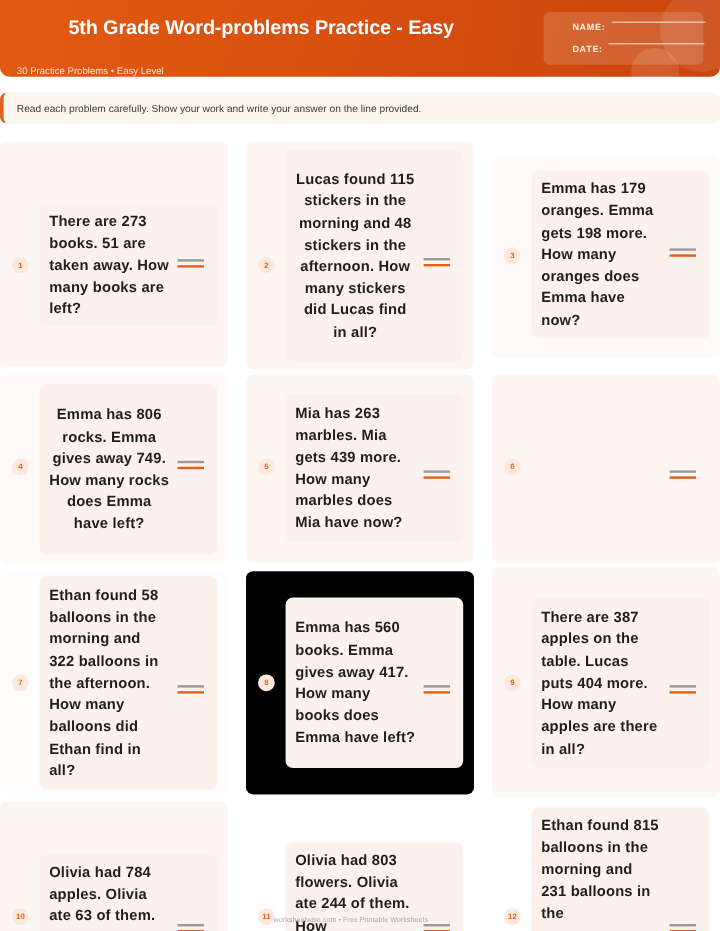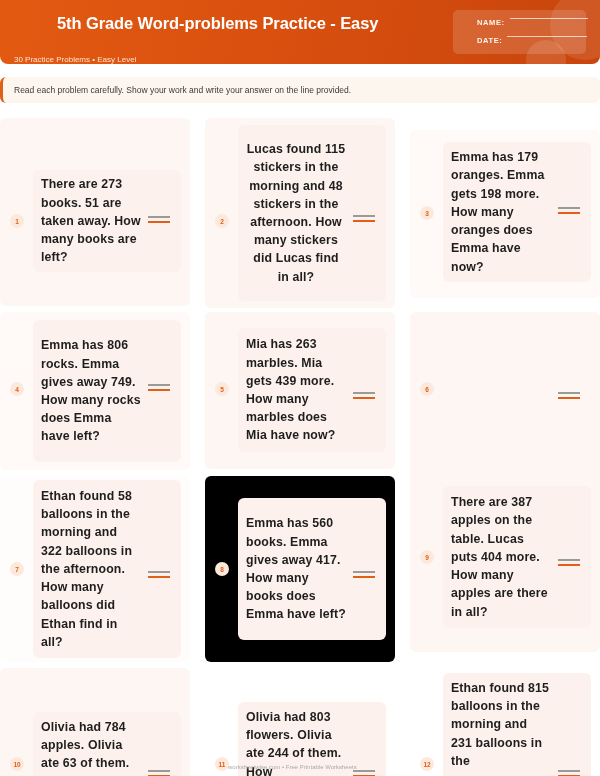--- a/index.html
+++ b/index.html
@@ -130,21 +130,21 @@
     <div class="qtext" style="width:100px;">Emma has 179 oranges. Emma gets 198 more. How many oranges does Emma have now?</div>
   </div>
   <div class="ans" style="left:148px;top:77px;">
       <div class="l1"></div>
       <div class="l2"></div>
     </div>
 </div>
 
 <div class="card" style="left:0;top:312px;width:190px;height:158px;background:#fffaf8;">
   <div class="num" style="left:10px;top:70px;">4</div>
-  <div class="inner" style="left:33px;top:8px;width:148px;height:142px;">
+  <div class="inner" style="left:33px;top:8px;width:148px;height:142px;text-align:center;">
     <div class="qtext" style="width:100px;">Emma has 806 rocks. Emma gives away 749. How many rocks does Emma have left?</div>
   </div>
   <div class="ans" style="left:148px;top:72px;">
       <div class="l1"></div>
       <div class="l2"></div>
     </div>
 </div>
 
 <div class="card" style="left:205px;top:312px;width:190px;height:157px;">
   <div class="num" style="left:10px;top:70px;">5</div>
@@ -180,21 +180,21 @@
   <div class="num" style="left:10px;top:86px;">8</div>
   <div class="inner" style="left:33px;top:22px;width:148px;height:142px;">
     <div class="qtext" style="width:100px;">Emma has 560 books. Emma gives away 417. How many books does Emma have left?</div>
   </div>
   <div class="ans" style="left:148px;top:95px;">
       <div class="l1"></div>
       <div class="l2"></div>
     </div>
 </div>
 
-<div class="card" style="left:410px;top:460px;width:190px;height:192px;">
+<div class="card" style="left:410px;top:472px;width:190px;height:192px;">
   <div class="num" style="left:10px;top:90px;">9</div>
   <div class="inner" style="left:33px;top:26px;width:148px;height:142px;">
     <div class="qtext" style="width:100px;">There are 387 apples on the table. Lucas puts 404 more. How many apples are there in all?</div>
   </div>
   <div class="ans" style="left:148px;top:99px;">
       <div class="l1"></div>
       <div class="l2"></div>
     </div>
 </div>
 

